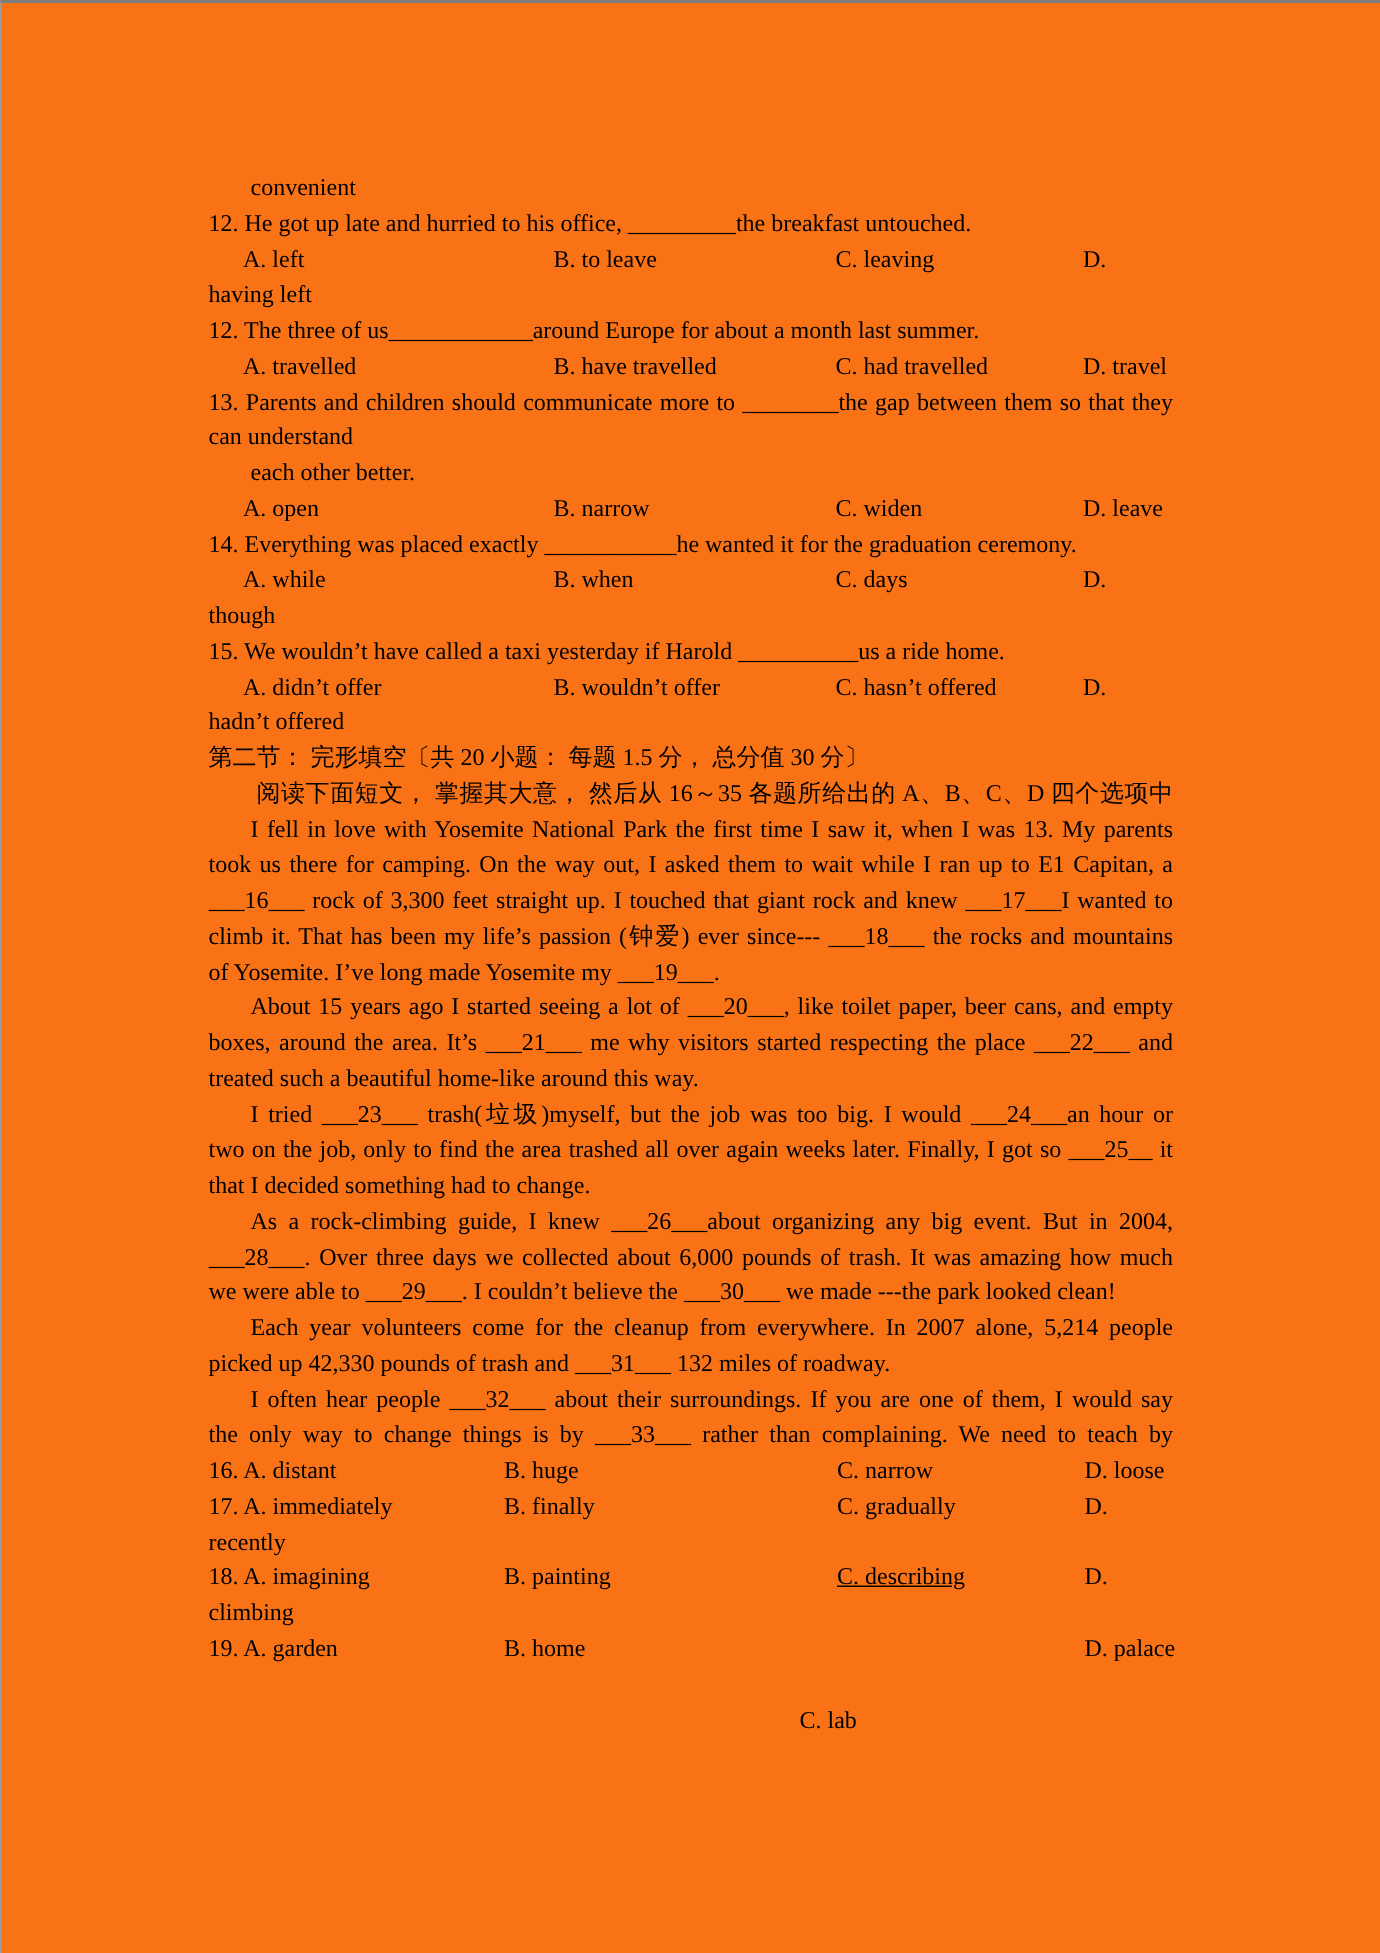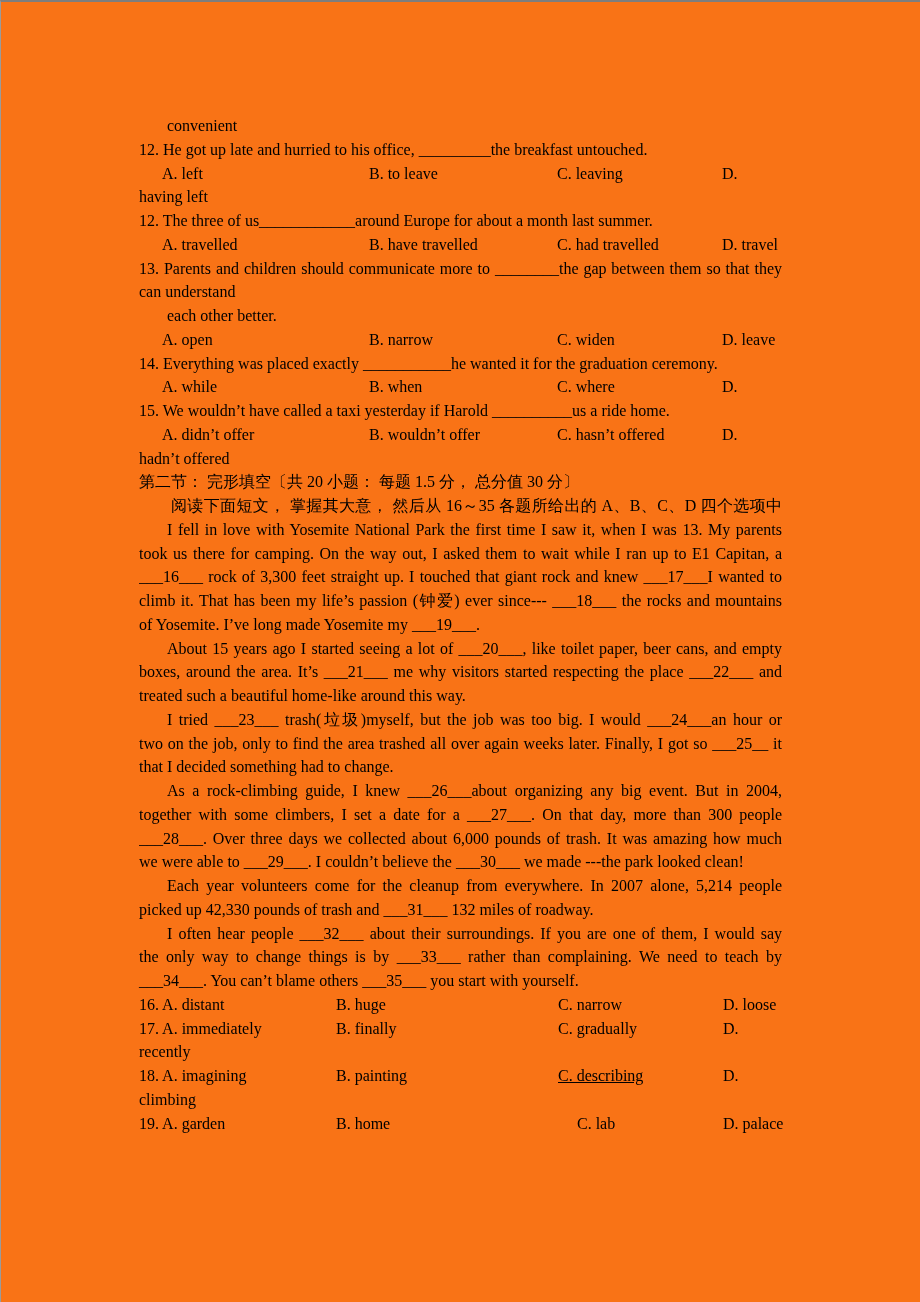--- a/index.html
+++ b/index.html
@@ -73,23 +73,24 @@
       <div class="line">
         <span class="opt" style="left: 23px;">A.  open</span>
         <span class="opt" style="left: 230px;">B. narrow</span>
         <span class="opt" style="left: 418px;">C. widen</span>
         <span class="opt" style="left: 583px;">D. leave</span>
       </div>
       <div class="line">14. Everything was placed exactly ___________he wanted it for the graduation ceremony.</div>
       <div class="line">
         <span class="opt" style="left: 23px;">A. while</span>
         <span class="opt" style="left: 230px;">B. when</span>
-        <span class="opt" style="left: 418px;">C. where</span>
+        <span class="opt" style="left: 418px;">C. days</span>
         <span class="opt" style="left: 583px;">D.</span>
       </div>
+      <div class="line">though</div>
       <div class="line">15. We wouldn’t have called a taxi yesterday if Harold __________us a ride home.</div>
       <div class="line">
         <span class="opt" style="left: 23px;">A. didn’t offer</span>
         <span class="opt" style="left: 230px;">B. wouldn’t offer</span>
         <span class="opt" style="left: 418px;">C. hasn’t offered</span>
         <span class="opt" style="left: 583px;">D.</span>
       </div>
       <div class="line">hadn’t offered</div>
       <div class="line">第二节： 完形填空〔共 20 小题： 每题 1.5 分， 总分值 30 分〕</div>
       <div class="line justify" style="padding-left: 32px;">阅读下面短文， 掌握其大意， 然后从 16～35 各题所给出的 A、B、C、D 四个选项中选</div>
@@ -98,28 +99,26 @@
       <div class="line justify">___16___ rock of 3,300 feet straight up. I touched that giant rock and knew ___17___I wanted to</div>
       <div class="line justify">climb it. That has been my life’s passion (钟爱) ever since--- ___18___ the rocks and mountains</div>
       <div class="line">of Yosemite. I’ve long made Yosemite my ___19___.</div>
       <div class="line justify" style="padding-left: 28px;">About 15 years ago I started seeing a lot of ___20___, like toilet paper, beer cans, and empty</div>
       <div class="line justify">boxes, around the area. It’s ___21___ me why visitors started respecting the place ___22___ and</div>
       <div class="line">treated such a beautiful home-like around this way.</div>
       <div class="line justify" style="padding-left: 28px;">I tried ___23___ trash(垃圾)myself, but the job was too big. I would ___24___an hour or</div>
       <div class="line justify">two on the job, only to find the area trashed all over again weeks later. Finally, I got so ___25__ it</div>
       <div class="line">that I decided something had to change.</div>
       <div class="line justify" style="padding-left: 28px;">As a rock-climbing guide, I knew ___26___about organizing any big event. But in 2004,</div>
-      <div class="line justify">together with some climbers, I set a date for a ___27___. On that day, more than 300 people</div>
       <div class="line justify">___28___. Over three days we collected about 6,000 pounds of trash. It was amazing how much</div>
       <div class="line">we were able to ___29___. I couldn’t believe the ___30___ we made ---the park looked clean!</div>
       <div class="line justify" style="padding-left: 28px;">Each year volunteers come for the cleanup from everywhere. In 2007 alone, 5,214 people</div>
       <div class="line">picked up 42,330 pounds of trash and ___31___ 132 miles of roadway.</div>
       <div class="line justify" style="padding-left: 28px;">I often hear people ___32___ about their surroundings. If you are one of them, I would say</div>
       <div class="line justify">the only way to change things is by ___33___ rather than complaining. We need to teach by</div>
-      <div class="line">___34___. You can’t blame others ___35___ you start with yourself.</div>
       <div class="line">
         <span class="opt" style="left: 0px;">16. A. distant</span>
         <span class="opt" style="left: 197px;">B. huge</span>
         <span class="opt" style="left: 419px;">C. narrow</span>
         <span class="opt" style="left: 584px;">D. loose</span>
       </div>
       <div class="line">
         <span class="opt" style="left: 0px;">17. A. immediately</span>
         <span class="opt" style="left: 197px;">B. finally</span>
         <span class="opt" style="left: 419px;">C. gradually</span>
@@ -129,17 +128,17 @@
       <div class="line">
         <span class="opt" style="left: 0px;">18. A. imagining</span>
         <span class="opt" style="left: 197px;">B. painting</span>
         <span class="opt" style="left: 419px; text-decoration: underline;">C. describing</span>
         <span class="opt" style="left: 584px;">D.</span>
       </div>
       <div class="line">climbing</div>
       <div class="line">
         <span class="opt" style="left: 0px;">19. A. garden</span>
         <span class="opt" style="left: 197px;">B. home</span>
-        <span class="opt" style="left: 438px;">C. lab</span>
+        <span class="opt" style="left: 394px; margin-top: 48px;">C. lab</span>
         <span class="opt" style="left: 584px;">D. palace</span>
       </div>
     </div>
 </div>
 
 </body></html>

